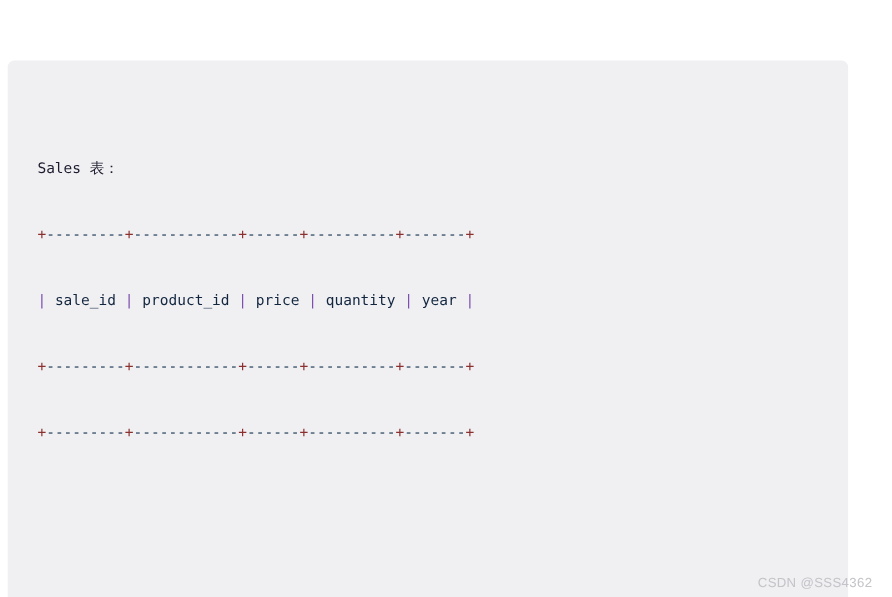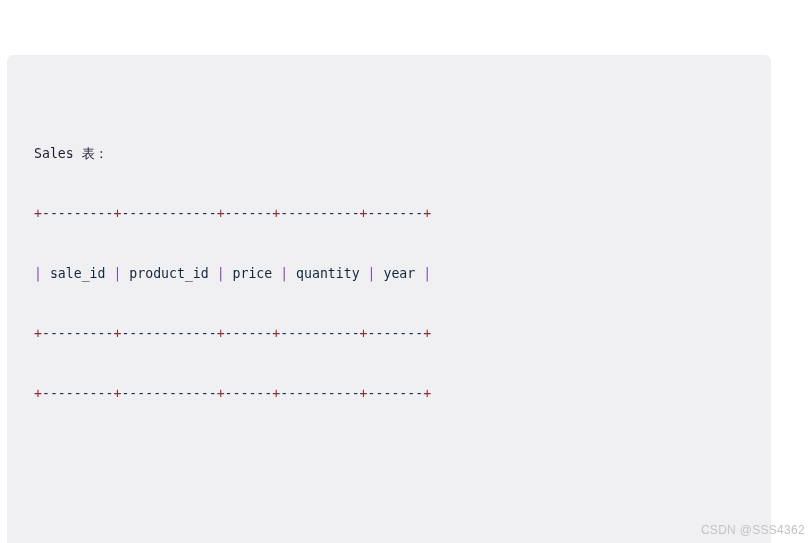--- a/index.html
+++ b/index.html
@@ -60,21 +60,21 @@
     color: #8b2f2f;
   }
   .dash {
     color: #13314f;
   }
   .cell {
     color: #12263f;
   }
   #watermark {
     position: absolute;
-    right: 6px;
+    right: 18px;
     bottom: 6px;
     font-family: "Liberation Sans", sans-serif;
     font-size: 12px;
     color: #c3c3c8;
     letter-spacing: 0.3px;
     user-select: none;
     text-align: center;
   }
 </style>
 </head>

